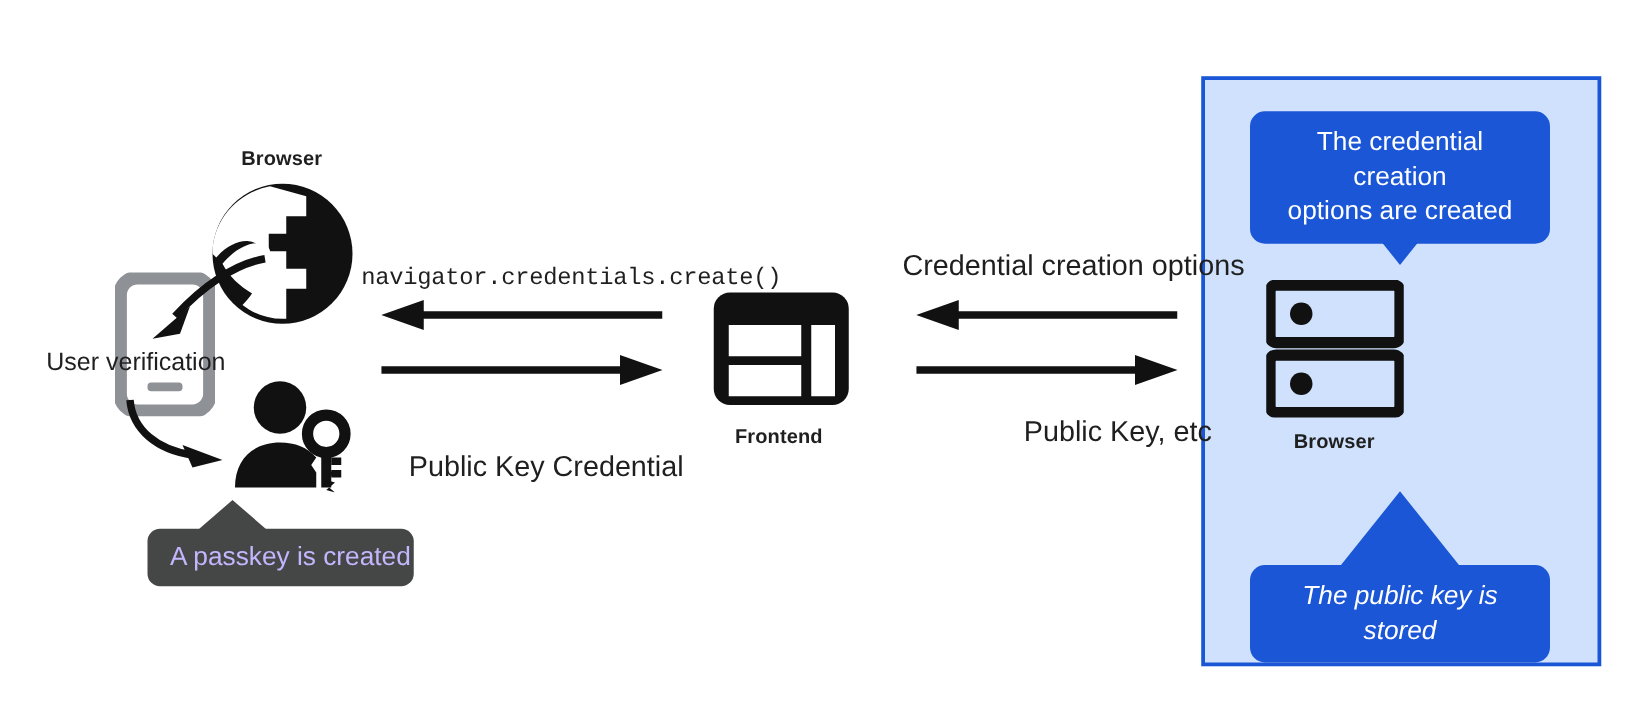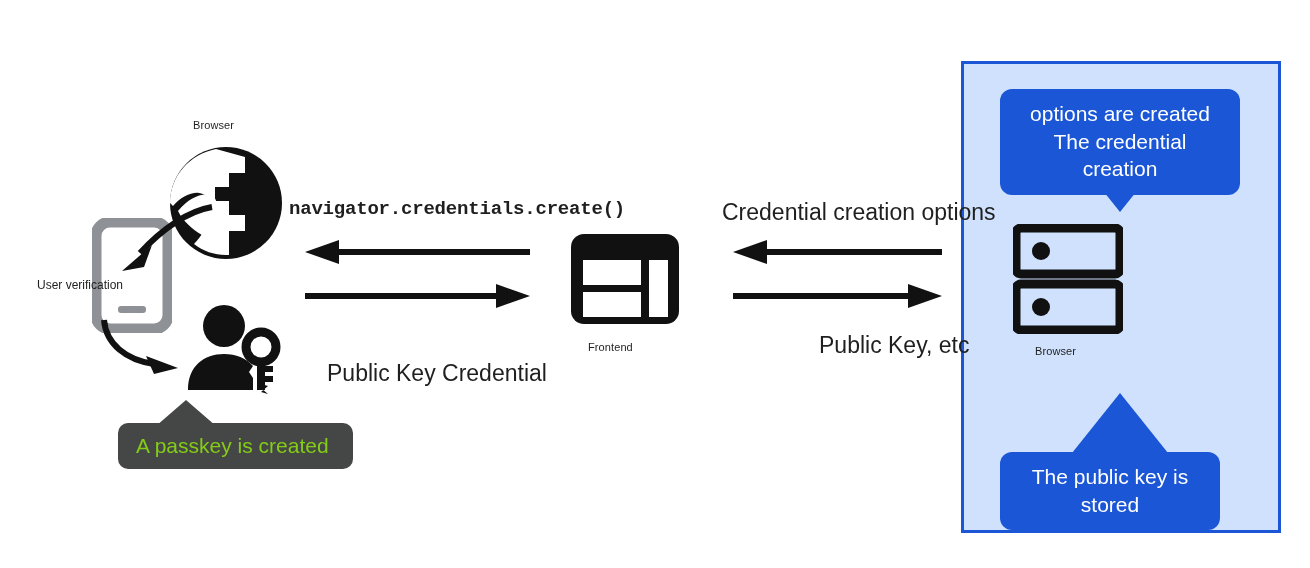--- a/index.html
+++ b/index.html
@@ -24,22 +24,22 @@
   
   .label {
     position: absolute;
     font-family: "Liberation Sans", sans-serif;
     font-size: 23px;
     color: #1f1f1f;
     white-space: nowrap;
     line-height: 1.15;
   }
   .label-bold {
-    font-weight: normal;
-    font-size: 11px;
+    font-weight: bold;
+    font-size: 16px;
     letter-spacing: 0.1px;
   }
   .label-mono {
     font-family: "Liberation Mono", monospace;
     font-size: 19px;
     letter-spacing: -0.2px;
   }
 
   
   #backend-panel {
@@ -77,26 +77,26 @@
   .tail-up {
     border-left: 48px solid transparent;
     border-right: 48px solid transparent;
     border-bottom: 60px solid #1a56d6;
   }
 
   
   #passkey-callout {
     position: absolute;
     background: #444746;
-    color: #84cc16;
+    color: #c4b5fd;
     border-radius: 10px;
     font-size: 21px;
     line-height: 1.3;
     text-align: right;
-    padding: 9px 24px 10px 18px;
+    padding: 9px 2px 10px 18px;
     box-sizing: border-box;
     white-space: nowrap;
   }
   #passkey-callout-tail {
     position: absolute;
     width: 0;
     height: 0;
     border-left: 30px solid transparent;
     border-right: 30px solid transparent;
     border-bottom: 26px solid #444746;
@@ -113,38 +113,38 @@
 </head>
 <body>
 
 <div id="canvas">
 
   <div class="abs" id="backend-panel"></div>
 
   <div class="tail-down" style="left:1072px; top:152px;"></div>
 
   <div class="callout-blue" style="left:1000px; top:89px; width:240px;">
+    <div>The credential creation</div>
     <div>options are created</div>
-    <div>The credential creation</div>
   </div>
 
   <div class="icon" style="left:1013px; top:224px;">
     <svg width="110" height="110" viewBox="0 0 110 110" aria-hidden="true">
       <rect x="3" y="4" width="104" height="46" rx="5" ry="5" fill="none" stroke="#111111" stroke-width="9"></rect>
       <circle cx="28" cy="27" r="9" fill="#111111"></circle>
       <rect x="3" y="60" width="104" height="46" rx="5" ry="5" fill="none" stroke="#111111" stroke-width="9"></rect>
       <circle cx="28" cy="83" r="9" fill="#111111"></circle>
     </svg>
   </div>
 
   <div class="label label-bold" style="left:1035px; top:345px;">Browser</div>
 
   <div class="tail-up" style="left:1072px; top:393px;"></div>
 
-  <div class="callout-blue" style="left:1000px; top:452px; width:220px;">
+  <div class="callout-blue" style="left:1000px; top:452px; width:240px;font-style:italic;">
     <div>The public key is</div>
     <div>stored</div>
   </div>
 
   <div class="icon" style="left:569px; top:232px;">
     <svg width="112" height="94" viewBox="0 0 112 94" aria-hidden="true">
       <rect x="2" y="2" width="108" height="90" rx="13" ry="13" fill="#111111"></rect>
       <rect x="14" y="28" width="58" height="25" fill="#ffffff"></rect>
       <rect x="14" y="60" width="58" height="25" fill="#ffffff"></rect>
       <rect x="80" y="28" width="19" height="57" fill="#ffffff"></rect>
@@ -183,21 +183,21 @@
     </svg>
   </div>
 
   <div class="icon" style="left:100px; top:195px;">
     <svg width="120" height="90" viewBox="0 0 120 90" aria-hidden="true">
       <path d="M112 12 C88 16 62 34 40 58" fill="none" stroke="#111111" stroke-width="6"></path>
       <path d="M22 76 L52 50 L44 72 Z" fill="#111111"></path>
     </svg>
   </div>
 
-  <div class="label" style="left:37px; top:279px; font-size:12px;">User verification</div>
+  <div class="label" style="left:37px; top:279px; font-size:20px;">User verification</div>
 
   <div class="icon" style="left:98px; top:316px;">
     <svg width="110" height="70" viewBox="0 0 110 70" aria-hidden="true">
       <path d="M6 4 C8 28 28 44 56 48" fill="none" stroke="#111111" stroke-width="6"></path>
       <path d="M80 52 L48 40 L56 58 Z" fill="#111111"></path>
     </svg>
   </div>
 
   <div class="icon" style="left:182px; top:304px;">
     <svg width="105" height="90" viewBox="0 0 105 90" aria-hidden="true">
@@ -208,21 +208,21 @@
       <rect x="75" y="56" width="8" height="30" fill="#111111"></rect>
       <rect x="83" y="62" width="8" height="6" fill="#111111"></rect>
       <rect x="83" y="72" width="8" height="6" fill="#111111"></rect>
     </svg>
   </div>
 
   <div id="passkey-callout-tail" style="left:156px; top:400px;"></div>
 
   <div id="passkey-callout" style="left:118px; top:423px;">A passkey is created</div>
 
-  <div class="label label-mono" style="left:289px; top:199px;font-weight:bold;">navigator.credentials.create()</div>
+  <div class="label label-mono" style="left:289px; top:212px;">navigator.credentials.create()</div>
 
   <div class="arrow" style="left:305px; top:240px;">
     <svg width="225" height="24" viewBox="0 0 225 24" aria-hidden="true">
       <line x1="28" y1="12" x2="225" y2="12" stroke="#111111" stroke-width="6"></line>
       <path d="M0 12 L34 0 L34 24 Z" fill="#111111"></path>
     </svg>
   </div>
 
   <div class="arrow" style="left:305px; top:284px;">
     <svg width="225" height="24" viewBox="0 0 225 24" aria-hidden="true">

